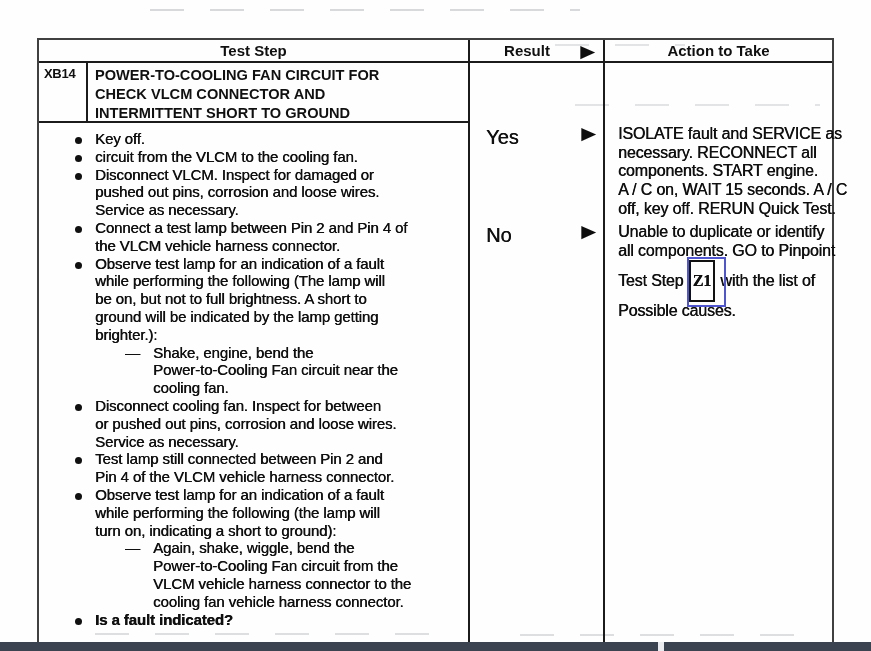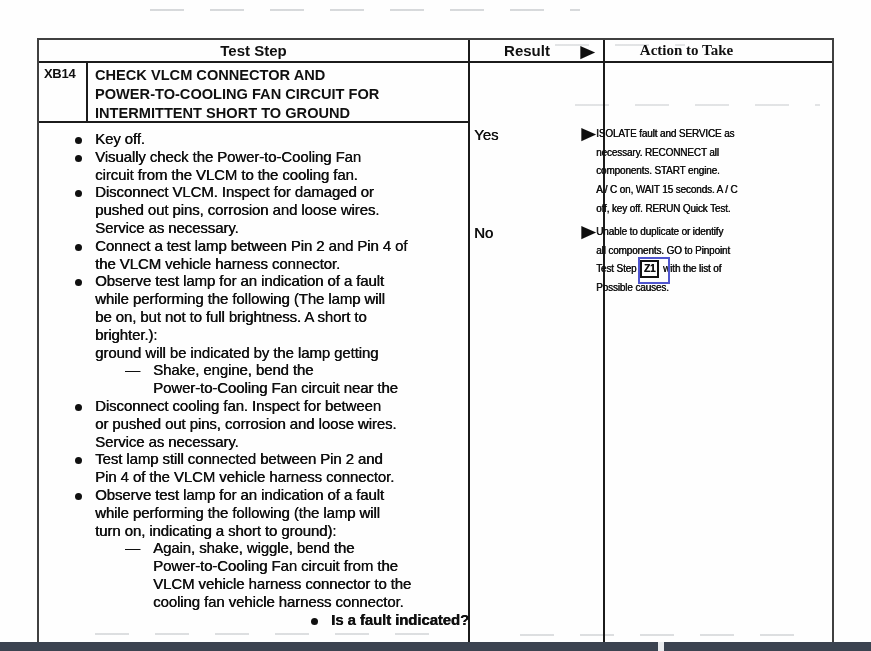--- a/index.html
+++ b/index.html
@@ -11,45 +11,45 @@
   #table-outer{position:absolute;left:37px;top:18px;width:793px;height:608px;border:2px solid #404040;margin-top:20px;}
   .vline{position:absolute;top:0;width:2px;height:608px;background:#1b1b1b;}
   .v1{left:429px;} .v2{left:564px;}
   .hline-header{position:absolute;left:0;top:21px;width:793px;height:2px;background:#1b1b1b;}
   .hline-title{position:absolute;left:0;top:81px;width:431px;height:2px;background:#1b1b1b;}
   .v-stepid{position:absolute;left:47px;top:23px;width:2px;height:58px;background:#1b1b1b;}
   
   .hcell{position:absolute;top:2px;font-weight:bold;font-size:15px;text-align:center;}
   .h-teststep{left:0;width:429px;}
   .h-result{left:431px;width:114px;}
-  .h-action{left:534px;width:227px;font-family:Liberation Serif, serif;}
+  .h-action{left:566px;width:227px;}
   .arrow{font-size:15px;line-height:17px;color:#0d0d0d;transform:scale(1.3,1.15);display:inline-block;}
   .h-arrow{position:absolute;left:543px;top:2px;}
   
   .step-id{position:absolute;left:5px;top:26px;width:42px;font-weight:bold;font-size:13px;letter-spacing:-0.3px;}
   .step-title{position:absolute;left:56px;top:26px;width:370px;font-weight:bold;font-size:14.6px;line-height:19px;}
   
   .thick{text-shadow:0.4px 0 0 currentColor;}
   #procedure{position:absolute;left:32px;top:90px;width:398px;font-size:15px;line-height:17.8px;letter-spacing:-0.1px;}
   .pi{display:flex;}
   .pi .marker{flex:none;width:24px;}
   .pi .dot{display:inline-block;width:7px;height:7px;border-radius:50%;background:#101010;margin:5px 0 0 4px;}
   .psub{display:flex;padding-left:54px;}
   .psub .marker{flex:none;width:28px;}
-  .bold-item{font-weight:bold;justify-content:flex-end;}
+  .bold-item{font-weight:bold;}
   
   .result-row{position:absolute;left:431px;width:362px;height:100px;}
   .row-yes{top:86px;} .row-no{top:184px;}
-  .result-label{position:absolute;left:4px;top:0;font-size:15px;}
+  .result-label{position:absolute;left:16px;top:0;font-size:20px;}
   .row-arrow{position:absolute;left:113px;top:-2px;}
-  .action-text{position:absolute;left:126px;top:-1px;width:220px;font-size:10px;line-height:18.7px;letter-spacing:-0.15px;}
+  .action-text{position:absolute;left:148px;top:-1px;width:220px;font-size:16px;line-height:18.7px;letter-spacing:-0.15px;}
   .action-text .ln{white-space:nowrap;}
   
   .z1wrap{position:relative;display:inline-block;margin:0 1px;}
-  .z1{display:inline-block;border:2px solid #111;padding:0 2px;font-weight:bold;line-height:14px;}
+  .z1{display:inline-block;border:2px solid #111;padding:12px 2px;font-weight:bold;line-height:14px;font-family:Liberation Serif, serif;}
   .z1blue{position:absolute;left:-2px;top:-3px;width:calc(100% + 9px);height:calc(100% + 4px);border:2px solid #4f55cf;pointer-events:none;}
   
   .footer-bar{position:absolute;left:0;top:642px;width:871px;height:9px;background:#3b4350;}
   .footer-gap{position:absolute;left:658px;top:642px;width:6px;height:9px;background:#e9ebee;}
   
   .art{position:absolute;height:2px;opacity:.35;background:repeating-linear-gradient(90deg,#8f959b 0 34px,transparent 34px 60px);}
   .a1{left:150px;top:9px;width:430px;}
   .a2{left:555px;top:44px;width:130px;opacity:.25;}
   .a3{left:575px;top:104px;width:245px;opacity:.25;}
   .a4{left:95px;top:633px;width:350px;opacity:.3;}
@@ -73,36 +73,35 @@
     <div class="hline-title"></div>
     <div class="v-stepid"></div>
 
     <div class="hcell h-teststep">Test Step</div>
     <div class="hcell h-result">Result</div>
     <div class="h-arrow arrow">▶</div>
     <div class="hcell h-action">Action to Take</div>
 
     <div class="step-id">XB14</div>
     <div class="step-title">
+      <div>POWER-TO-COOLING FAN CIRCUIT FOR</div>
       <div>CHECK VLCM CONNECTOR AND</div>
-      <div>POWER-TO-COOLING FAN CIRCUIT FOR</div>
       <div>INTERMITTENT SHORT TO GROUND</div>
     </div>
 
     <div id="procedure" class="thick">
         <div class="pi">
           <span class="marker"><span class="dot"></span></span>
           <div>
             <div>Key off.</div>
           </div>
         </div>
         <div class="pi">
           <span class="marker"><span class="dot"></span></span>
           <div>
-            <div>Visually check the Power-to-Cooling Fan</div>
             <div>circuit from the VLCM to the cooling fan.</div>
           </div>
         </div>
         <div class="pi">
           <span class="marker"><span class="dot"></span></span>
           <div>
             <div>Disconnect VLCM. Inspect for damaged or</div>
             <div>pushed out pins, corrosion and loose wires.</div>
             <div>Service as necessary.</div>
           </div>
@@ -113,29 +112,30 @@
             <div>Connect a test lamp between Pin 2 and Pin 4 of</div>
             <div>the VLCM vehicle harness connector.</div>
           </div>
         </div>
         <div class="pi">
           <span class="marker"><span class="dot"></span></span>
           <div>
             <div>Observe test lamp for an indication of a fault</div>
             <div>while performing the following (The lamp will</div>
             <div>be on, but not to full brightness. A short to</div>
+            <div>ground will be indicated by the lamp getting</div>
             <div>brighter.):</div>
-            <div>ground will be indicated by the lamp getting</div>
           </div>
         </div>
         <div class="psub">
           <span class="marker">—</span>
           <div>
             <div>Shake, engine, bend the</div>
             <div>Power-to-Cooling Fan circuit near the</div>
+            <div>cooling fan.</div>
           </div>
         </div>
         <div class="pi">
           <span class="marker"><span class="dot"></span></span>
           <div>
             <div>Disconnect cooling fan. Inspect for between</div>
             <div>or pushed out pins, corrosion and loose wires.</div>
             <div>Service as necessary.</div>
           </div>
         </div>

